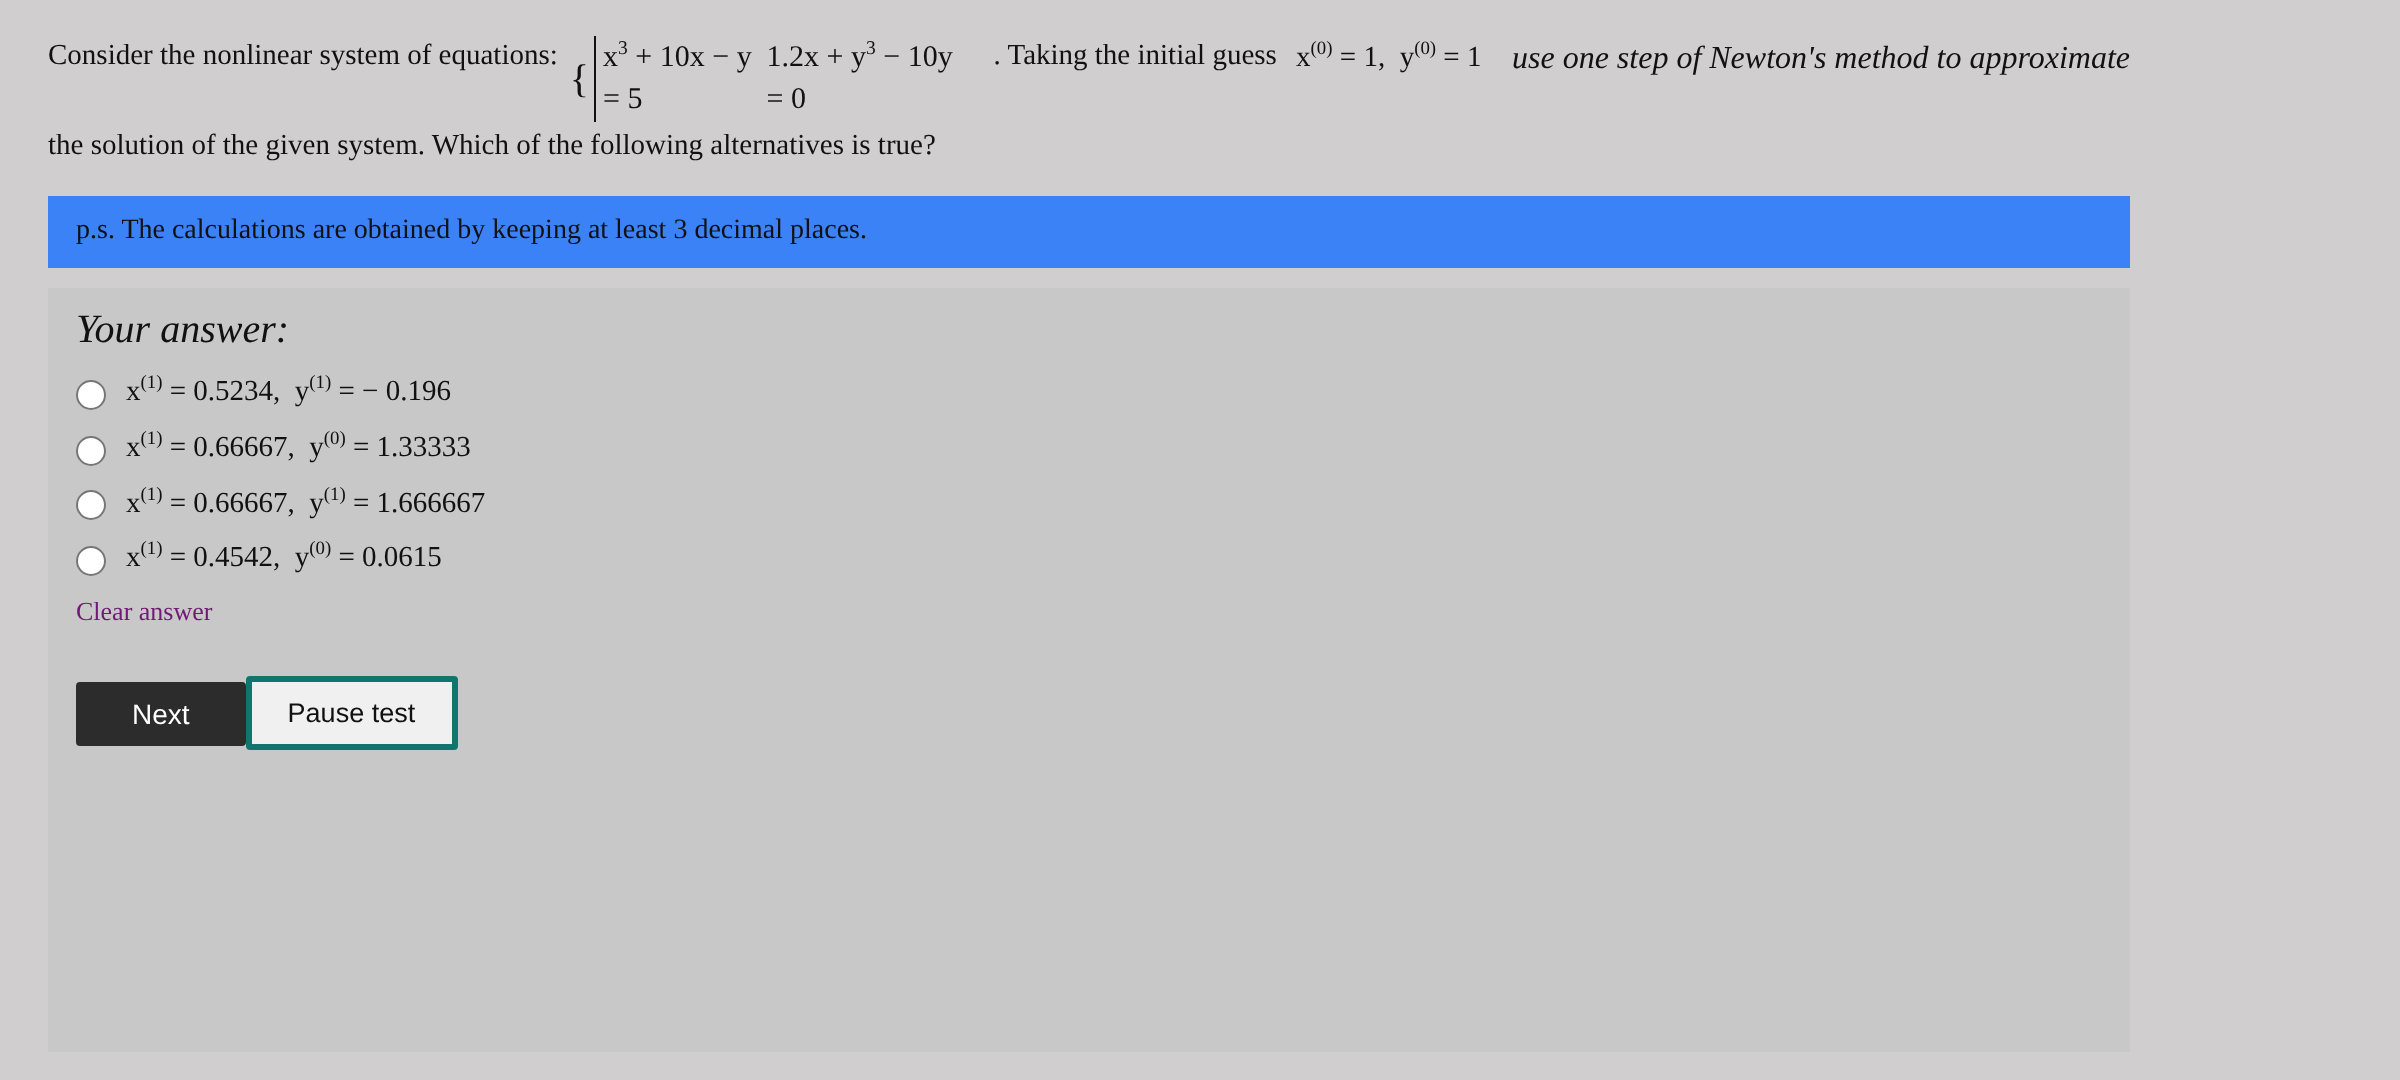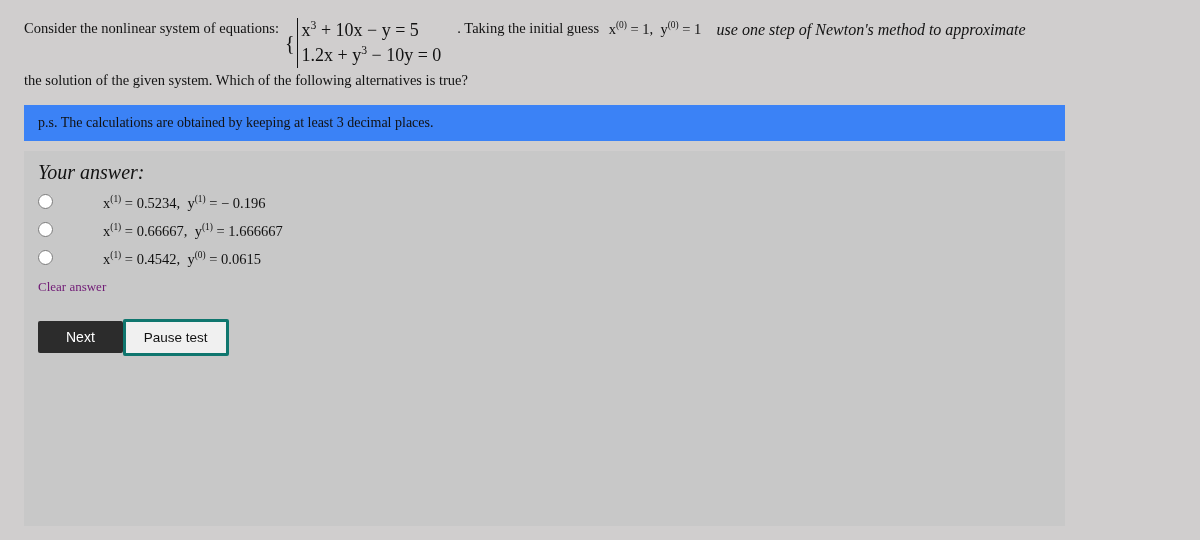--- a/index.html
+++ b/index.html
@@ -37,22 +37,21 @@
       line-height: 1.5;
     }
 
     .question-text {
       white-space: nowrap;
       margin-right: 6px;
     }
 
     .equations-block {
       display: inline-flex;
-      flex-direction: column;
-      font-size: 18px;
+      font-size: 15px;
       margin-right: 8px;
       line-height: 1.4;
       border-left: 1px solid #111;
       padding-left: 4px;
     }
 
     .taking-text {
       white-space: nowrap;
       font-size: 14.5px;
       margin-right: 6px;
@@ -97,25 +96,24 @@
     }
 
     .option-list {
       list-style: none;
       padding: 0;
       margin: 0 0 10px 0;
     }
 
     .option-item {
       display: flex;
-      align-items: flex-start;
-      margin-bottom: 10px;
-      font-size: 14.5px;
-      cursor: pointer;
-      gap: 40px;
+      align-items: flex-end;
+      margin-bottom: 10px;
+      font-size: 14.5px;
+      cursor: pointer;
     }
 
     .option-item input[type="radio"] {
       margin-right: 10px;
       width: 15px;
       height: 15px;
       accent-color: #555;
       cursor: pointer;
       flex-shrink: 0;
     }
@@ -200,20 +198,26 @@
     <div class="your-answer-label">Your answer:</div>
 
     <ul class="option-list">
       <li class="option-item">
         <input type="radio" name="answer" id="opt1" style="">
         <label for="opt1" class="option-label math">
           x<sup>(1)</sup> = 0.5234,&nbsp; y<sup>(1)</sup> = − 0.196
         </label>
       </li>
       <li class="option-item">
+        <input type="radio" name="answer" id="opt2" style="">
+        <label for="opt2" class="option-label math">
+          x<sup>(1)</sup> = 0.66667,&nbsp; y<sup>(0)</sup> = 1.33333
+        </label>
+      </li>
+      <li class="option-item">
         <input type="radio" name="answer" id="opt3" style="">
         <label for="opt3" class="option-label math">
           x<sup>(1)</sup> = 0.66667,&nbsp; y<sup>(1)</sup> = 1.666667
         </label>
       </li>
       <li class="option-item">
         <input type="radio" name="answer" id="opt4" style="">
         <label for="opt4" class="option-label math">
           x<sup>(1)</sup> = 0.4542,&nbsp; y<sup>(0)</sup> = 0.0615
         </label>

